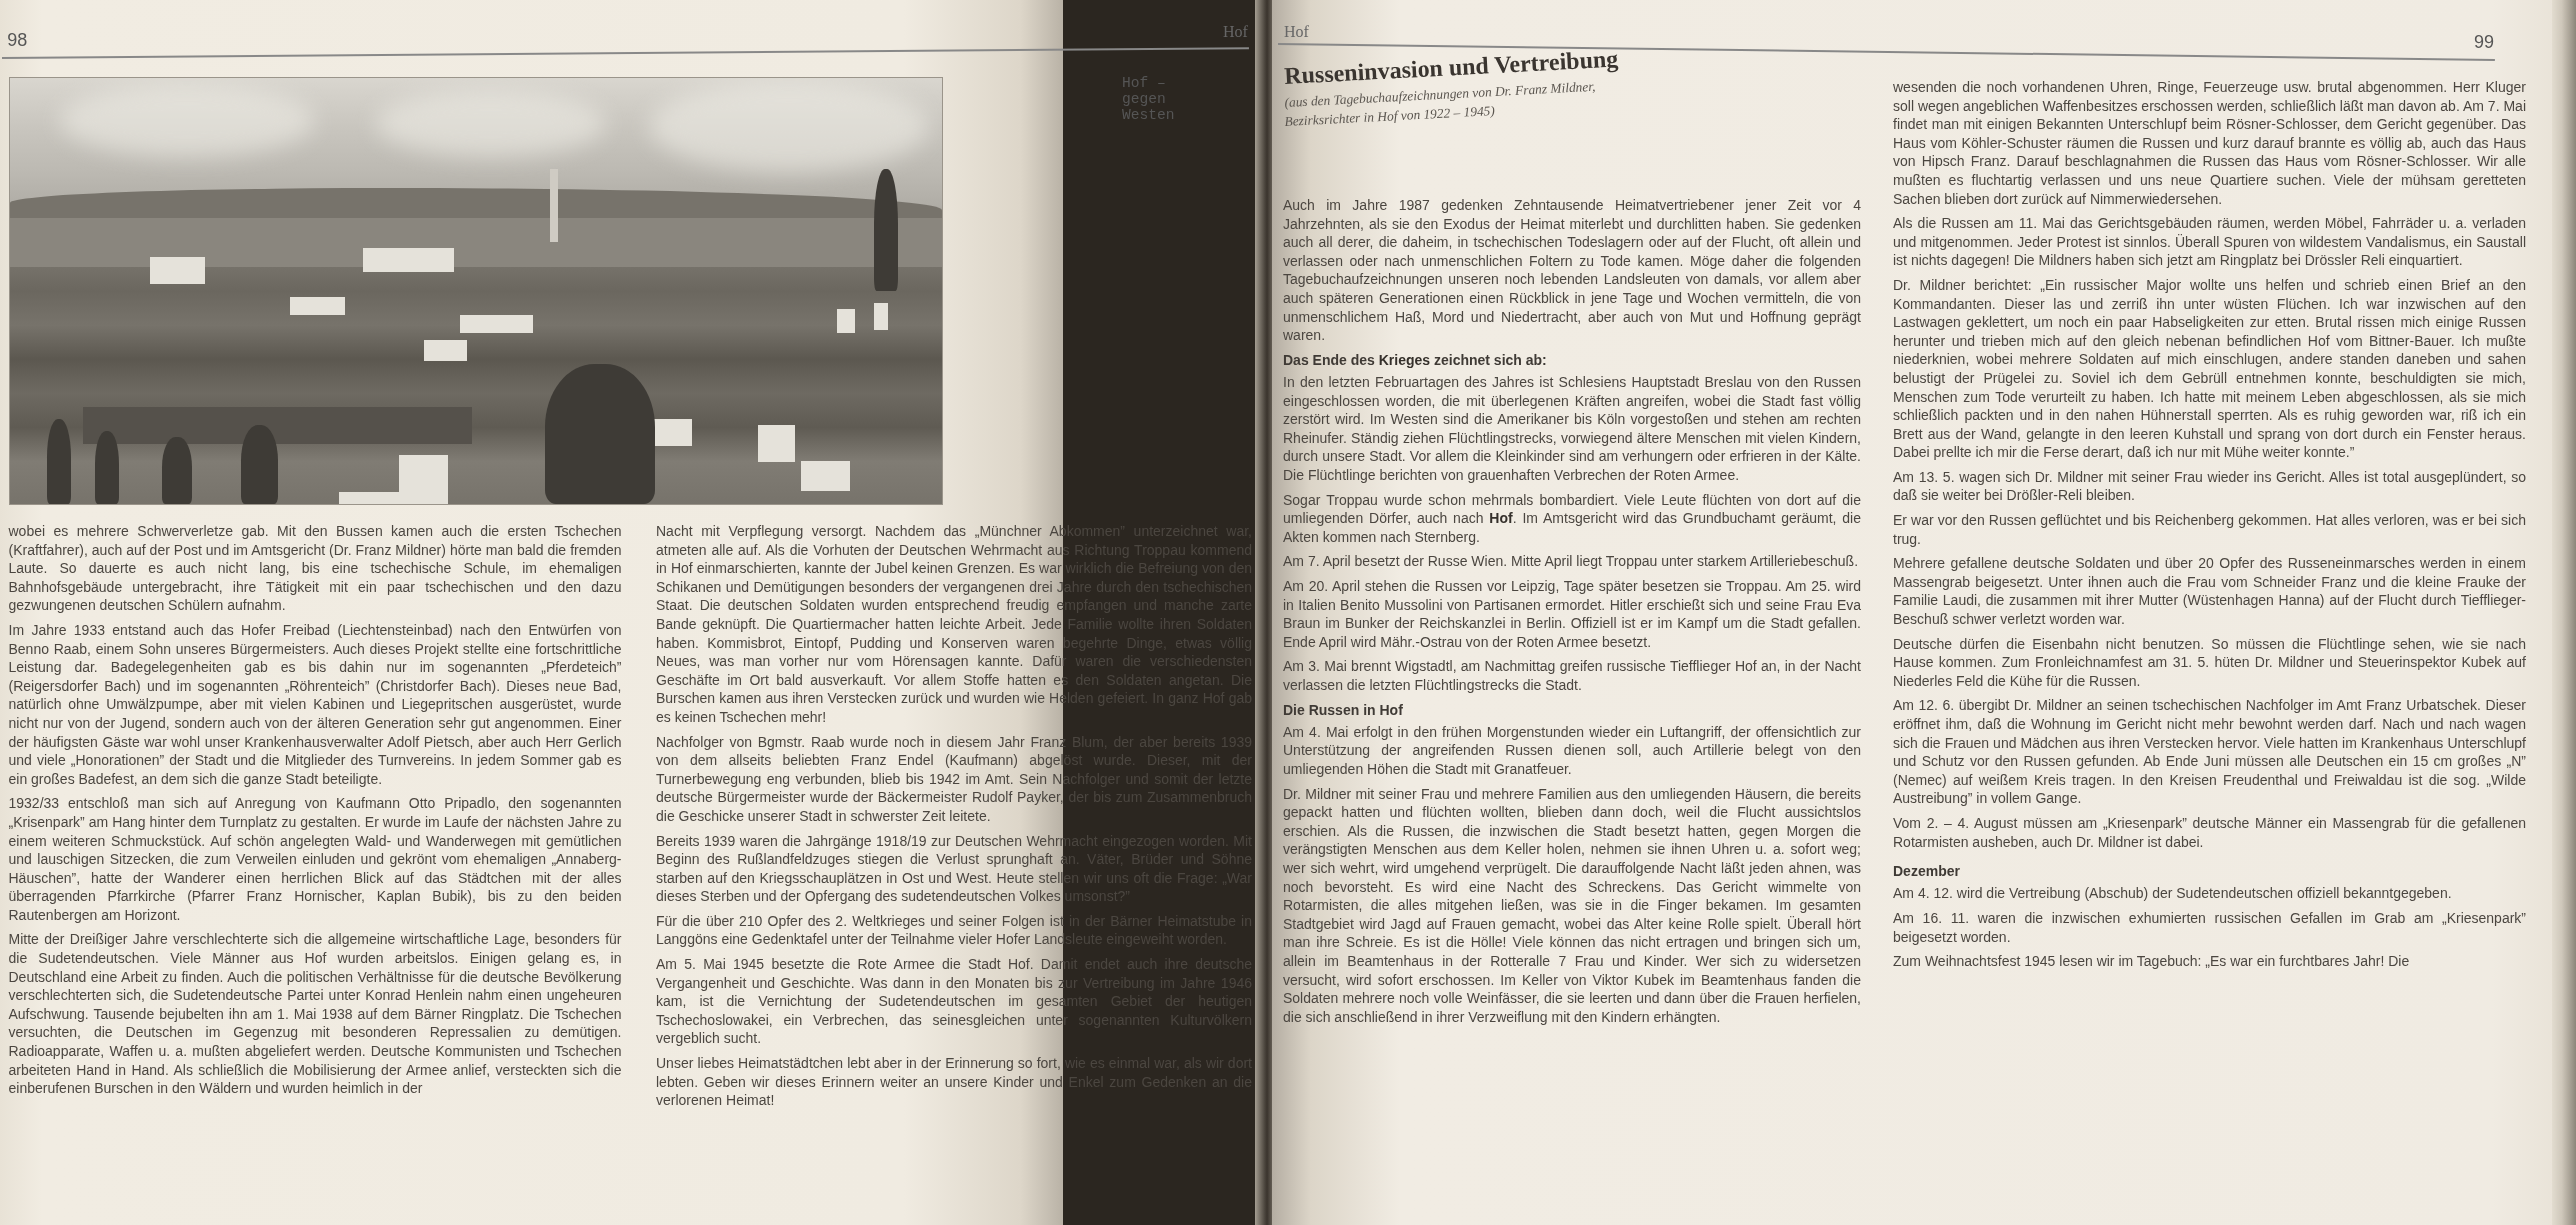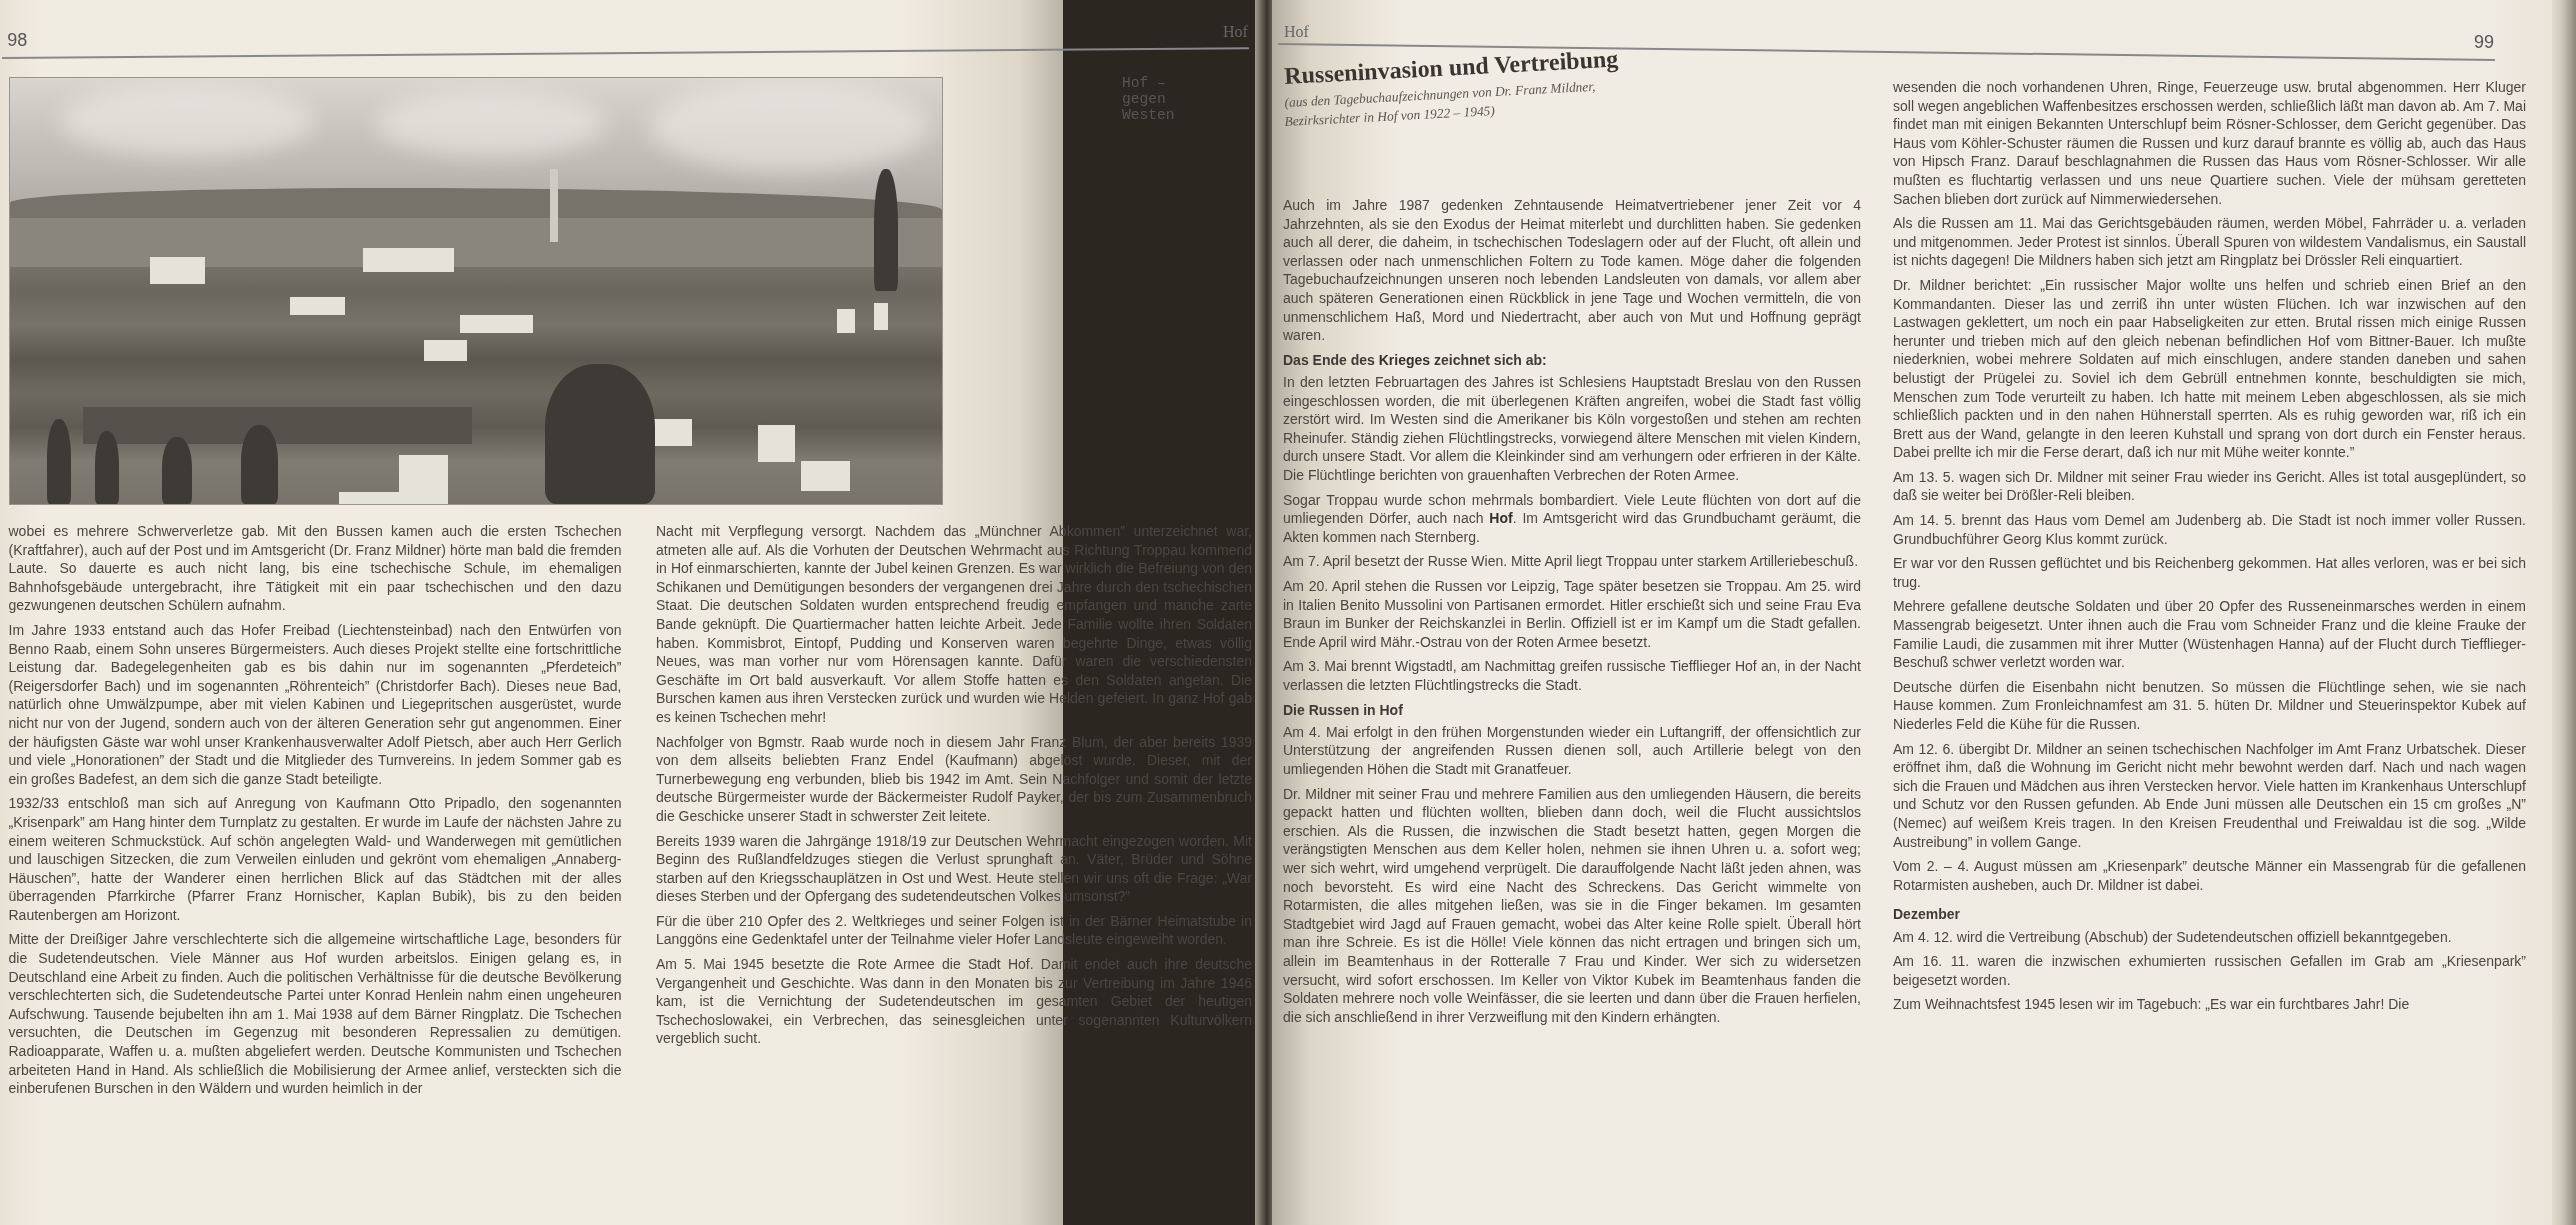--- a/index.html
+++ b/index.html
@@ -101,20 +101,21 @@
       <p>1932/33 entschloß man sich auf Anregung von Kaufmann Otto Pripadlo, den sogenannten „Krisenpark” am Hang hinter dem Turnplatz zu gestalten. Er wurde im Laufe der nächsten Jahre zu einem weiteren Schmuckstück. Auf schön angelegten Wald- und Wanderwegen mit gemütlichen und lauschigen Sitzecken, die zum Verweilen einluden und gekrönt vom ehemaligen „Annaberg-Häuschen”, hatte der Wanderer einen herrlichen Blick auf das Städtchen mit der alles überragenden Pfarrkirche (Pfarrer Franz Hornischer, Kaplan Bubik), bis zu den beiden Rautenbergen am Horizont.</p>
       <p>Mitte der Dreißiger Jahre verschlechterte sich die allgemeine wirtschaftliche Lage, besonders für die Sudetendeutschen. Viele Männer aus Hof wurden arbeitslos. Einigen gelang es, in Deutschland eine Arbeit zu finden. Auch die politischen Verhältnisse für die deutsche Bevölkerung verschlechterten sich, die Sudetendeutsche Partei unter Konrad Henlein nahm einen ungeheuren Aufschwung. Tausende bejubelten ihn am 1. Mai 1938 auf dem Bärner Ringplatz. Die Tschechen versuchten, die Deutschen im Gegenzug mit besonderen Repressalien zu demütigen. Radioapparate, Waffen u. a. mußten abgeliefert werden. Deutsche Kommunisten und Tschechen arbeiteten Hand in Hand. Als schließlich die Mobilisierung der Armee anlief, versteckten sich die einberufenen Burschen in den Wäldern und wurden heimlich in der</p>
     </div>
 
     <div class="col" style="left:656px; top:522px; width:596px;">
       <p>Nacht mit Verpflegung versorgt. Nachdem das „Münchner Abkommen” unterzeichnet war, atmeten alle auf. Als die Vorhuten der Deutschen Wehrmacht aus Richtung Troppau kommend in Hof einmarschierten, kannte der Jubel keinen Grenzen. Es war wirklich die Befreiung von den Schikanen und Demütigungen besonders der vergangenen drei Jahre durch den tschechischen Staat. Die deutschen Soldaten wurden entsprechend freudig empfangen und manche zarte Bande geknüpft. Die Quartiermacher hatten leichte Arbeit. Jede Familie wollte ihren Soldaten haben. Kommisbrot, Eintopf, Pudding und Konserven waren begehrte Dinge, etwas völlig Neues, was man vorher nur vom Hörensagen kannte. Dafür waren die verschiedensten Geschäfte im Ort bald ausverkauft. Vor allem Stoffe hatten es den Soldaten angetan. Die Burschen kamen aus ihren Verstecken zurück und wurden wie Helden gefeiert. In ganz Hof gab es keinen Tschechen mehr!</p>
       <p>Nachfolger von Bgmstr. Raab wurde noch in diesem Jahr Franz Blum, der aber bereits 1939 von dem allseits beliebten Franz Endel (Kaufmann) abgelöst wurde. Dieser, mit der Turnerbewegung eng verbunden, blieb bis 1942 im Amt. Sein Nachfolger und somit der letzte deutsche Bürgermeister wurde der Bäckermeister Rudolf Payker, der bis zum Zusammenbruch die Geschicke unserer Stadt in schwerster Zeit leitete.</p>
       <p>Bereits 1939 waren die Jahrgänge 1918/19 zur Deutschen Wehrmacht eingezogen worden. Mit Beginn des Rußlandfeldzuges stiegen die Verlust sprunghaft an. Väter, Brüder und Söhne starben auf den Kriegsschauplätzen in Ost und West. Heute stellen wir uns oft die Frage: „War dieses Sterben und der Opfergang des sudetendeutschen Volkes umsonst?”</p>
       <p>Für die über 210 Opfer des 2. Weltkrieges und seiner Folgen ist in der Bärner Heimatstube in Langgöns eine Gedenktafel unter der Teilnahme vieler Hofer Landsleute eingeweiht worden.</p>
       <p>Am 5. Mai 1945 besetzte die Rote Armee die Stadt Hof. Damit endet auch ihre deutsche Vergangenheit und Geschichte. Was dann in den Monaten bis zur Vertreibung im Jahre 1946 kam, ist die Vernichtung der Sudetendeutschen im gesamten Gebiet der heutigen Tschechoslowakei, ein Verbrechen, das seinesgleichen unter sogenannten Kulturvölkern vergeblich sucht.</p>
+      <p>Unser liebes Heimatstädtchen lebt aber in der Erinnerung so fort, wie es einmal war, als wir dort lebten. Geben wir dieses Erinnern weiter an unsere Kinder und Enkel zum Gedenken an die verlorenen Heimat!</p>
     </div>
   </div>
 
   <div class="gutter"></div>
 
   <div class="page page-right">
     <div class="runhead" style="left:12px; top:23px;">Hof</div>
     <div class="pagenum" style="left:1202px; top:32px;">99</div>
     <div class="rule" style="left:6px; top:43px; width:1217px; transform: rotate(0.75deg); transform-origin:left;"></div>
 
@@ -133,21 +134,20 @@
       <p class="subhead">Die Russen in Hof</p>
       <p>Am 4. Mai erfolgt in den frühen Morgenstunden wieder ein Luftangriff, der offensichtlich zur Unterstützung der angreifenden Russen dienen soll, auch Artillerie belegt von den umliegenden Höhen die Stadt mit Granatfeuer.</p>
       <p>Dr. Mildner mit seiner Frau und mehrere Familien aus den umliegenden Häusern, die bereits gepackt hatten und flüchten wollten, blieben dann doch, weil die Flucht aussichtslos erschien. Als die Russen, die inzwischen die Stadt besetzt hatten, gegen Morgen die verängstigten Menschen aus dem Keller holen, nehmen sie ihnen Uhren u. a. sofort weg; wer sich wehrt, wird umgehend verprügelt. Die darauffolgende Nacht läßt jeden ahnen, was noch bevorsteht. Es wird eine Nacht des Schreckens. Das Gericht wimmelte von Rotarmisten, die alles mitgehen ließen, was sie in die Finger bekamen. Im gesamten Stadtgebiet wird Jagd auf Frauen gemacht, wobei das Alter keine Rolle spielt. Überall hört man ihre Schreie. Es ist die Hölle! Viele können das nicht ertragen und bringen sich um, allein im Beamtenhaus in der Rotteralle 7 Frau und Kinder. Wer sich zu widersetzen versucht, wird sofort erschossen. Im Keller von Viktor Kubek im Beamtenhaus fanden die Soldaten mehrere noch volle Weinfässer, die sie leerten und dann über die Frauen herfielen, die sich anschließend in ihrer Verzweiflung mit den Kindern erhängten.</p>
     </div>
 
     <div class="col" style="left:621px; top:78px; width:633px;">
       <p>wesenden die noch vorhandenen Uhren, Ringe, Feuerzeuge usw. brutal abgenommen. Herr Kluger soll wegen angeblichen Waffenbesitzes erschossen werden, schließlich läßt man davon ab. Am 7. Mai findet man mit einigen Bekannten Unterschlupf beim Rösner-Schlosser, dem Gericht gegenüber. Das Haus vom Köhler-Schuster räumen die Russen und kurz darauf brannte es völlig ab, auch das Haus von Hipsch Franz. Darauf beschlagnahmen die Russen das Haus vom Rösner-Schlosser. Wir alle mußten es fluchtartig verlassen und uns neue Quartiere suchen. Viele der mühsam geretteten Sachen blieben dort zurück auf Nimmerwiedersehen.</p>
       <p>Als die Russen am 11. Mai das Gerichtsgebäuden räumen, werden Möbel, Fahrräder u. a. verladen und mitgenommen. Jeder Protest ist sinnlos. Überall Spuren von wildestem Vandalismus, ein Saustall ist nichts dagegen! Die Mildners haben sich jetzt am Ringplatz bei Drössler Reli einquartiert.</p>
       <p>Dr. Mildner berichtet: „Ein russischer Major wollte uns helfen und schrieb einen Brief an den Kommandanten. Dieser las und zerriß ihn unter wüsten Flüchen. Ich war inzwischen auf den Lastwagen geklettert, um noch ein paar Habseligkeiten zur etten. Brutal rissen mich einige Russen herunter und trieben mich auf den gleich nebenan befindlichen Hof vom Bittner-Bauer. Ich mußte niederknien, wobei mehrere Soldaten auf mich einschlugen, andere standen daneben und sahen belustigt der Prügelei zu. Soviel ich dem Gebrüll entnehmen konnte, beschuldigten sie mich, Menschen zum Tode verurteilt zu haben. Ich hatte mit meinem Leben abgeschlossen, als sie mich schließlich packten und in den nahen Hühnerstall sperrten. Als es ruhig geworden war, riß ich ein Brett aus der Wand, gelangte in den leeren Kuhstall und sprang von dort durch ein Fenster heraus. Dabei prellte ich mir die Ferse derart, daß ich nur mit Mühe weiter konnte.”</p>
       <p>Am 13. 5. wagen sich Dr. Mildner mit seiner Frau wieder ins Gericht. Alles ist total ausgeplündert, so daß sie weiter bei Drößler-Reli bleiben.</p>
-      <p>Am 14. 5. brennt das Haus vom Demel am Judenberg ab. Die Stadt ist noch immer voller Russen. Grundbuchführer Georg Klus kommt zurück.</p>
       <p>Er war vor den Russen geflüchtet und bis Reichenberg gekommen. Hat alles verloren, was er bei sich trug.</p>
       <p>Mehrere gefallene deutsche Soldaten und über 20 Opfer des Russeneinmarsches werden in einem Massengrab beigesetzt. Unter ihnen auch die Frau vom Schneider Franz und die kleine Frauke der Familie Laudi, die zusammen mit ihrer Mutter (Wüstenhagen Hanna) auf der Flucht durch Tiefflieger-Beschuß schwer verletzt worden war.</p>
       <p>Deutsche dürfen die Eisenbahn nicht benutzen. So müssen die Flüchtlinge sehen, wie sie nach Hause kommen. Zum Fronleichnamfest am 31. 5. hüten Dr. Mildner und Steuerinspektor Kubek auf Niederles Feld die Kühe für die Russen.</p>
       <p>Am 12. 6. übergibt Dr. Mildner an seinen tschechischen Nachfolger im Amt Franz Urbatschek. Dieser eröffnet ihm, daß die Wohnung im Gericht nicht mehr bewohnt werden darf. Nach und nach wagen sich die Frauen und Mädchen aus ihren Verstecken hervor. Viele hatten im Krankenhaus Unterschlupf und Schutz vor den Russen gefunden. Ab Ende Juni müssen alle Deutschen ein 15 cm großes „N” (Nemec) auf weißem Kreis tragen. In den Kreisen Freudenthal und Freiwaldau ist die sog. „Wilde Austreibung” in vollem Gange.</p>
       <p>Vom 2. – 4. August müssen am „Kriesenpark” deutsche Männer ein Massengrab für die gefallenen Rotarmisten ausheben, auch Dr. Mildner ist dabei.</p>
       <p class="subhead" style="margin-top:11px;">Dezember</p>
       <p>Am 4. 12. wird die Vertreibung (Abschub) der Sudetendeutschen offiziell bekanntgegeben.</p>
       <p>Am 16. 11. waren die inzwischen exhumierten russischen Gefallen im Grab am „Kriesenpark” beigesetzt worden.</p>
       <p>Zum Weihnachtsfest 1945 lesen wir im Tagebuch: „Es war ein furchtbares Jahr! Die</p>
     </div>

